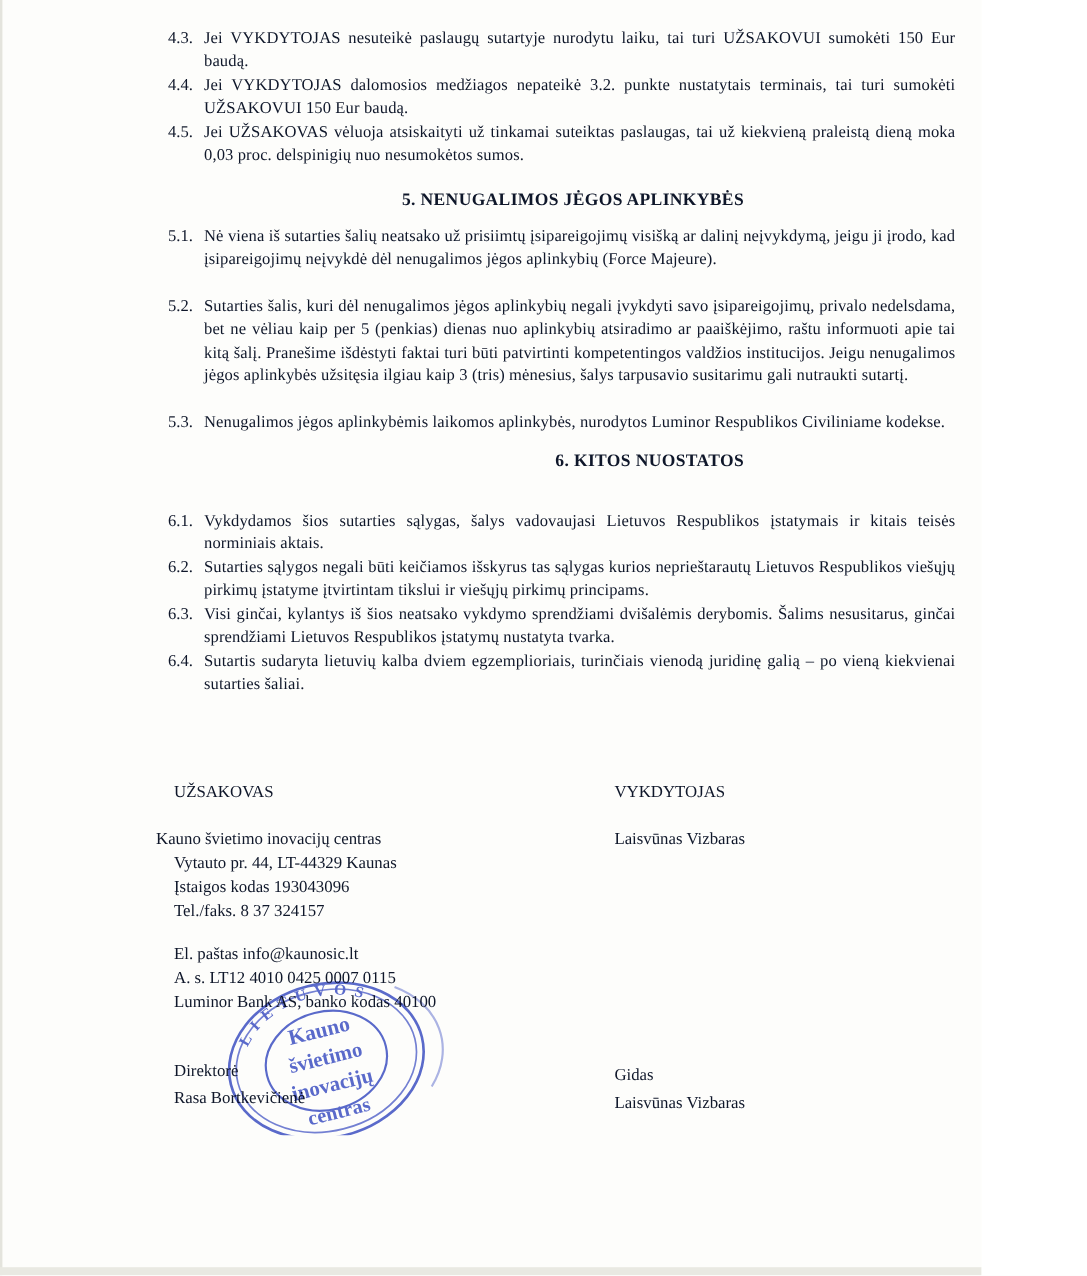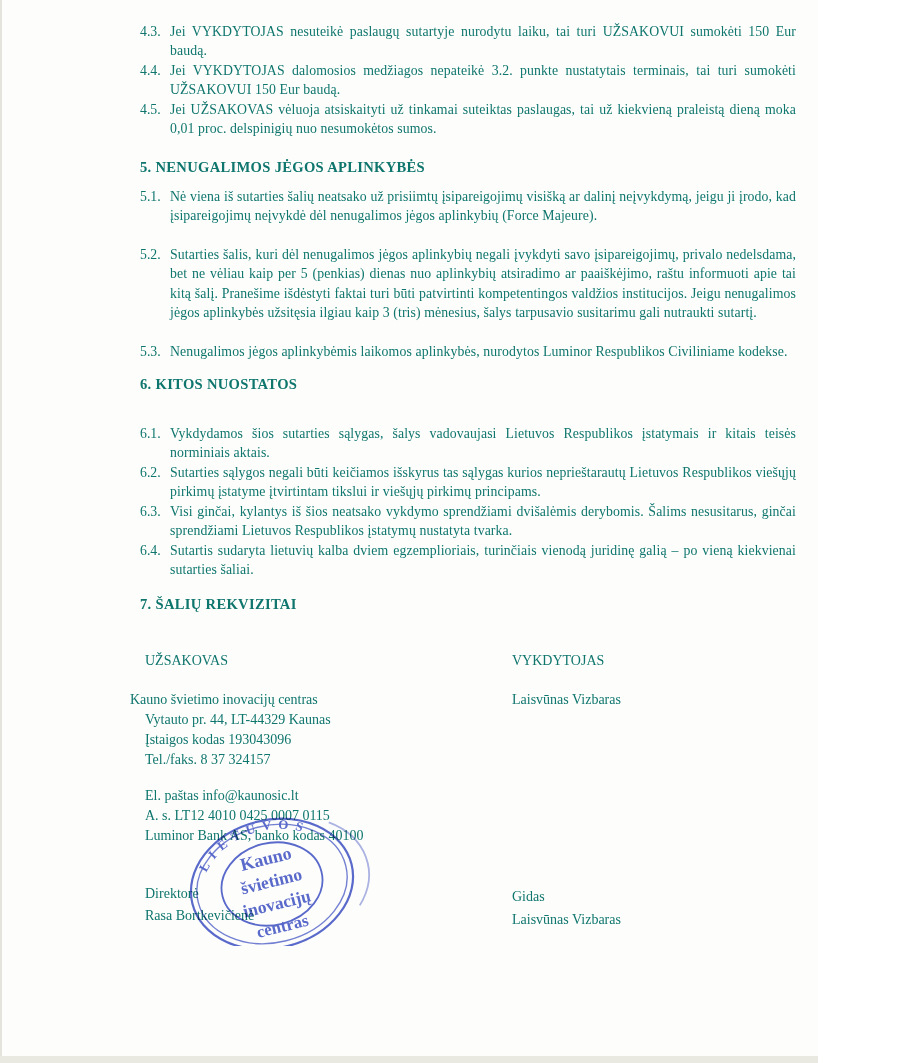--- a/index.html
+++ b/index.html
@@ -1,35 +1,35 @@
 <!DOCTYPE html>
 <html lang="lt"><head>
 <meta charset="utf-8">
 <style>
   html,body{margin:0;padding:0;}
   .page{
     position:relative;
     width:818px;height:1063px;
     background:#fdfdfb;
     font-family:"Liberation Serif","DejaVu Serif",serif;
-    color:#0f766e;
+    color:#0f172a;
     overflow:hidden;
   }
   .edge-left{position:absolute;left:0;top:0;bottom:0;width:2px;background:#e4e4dd;}
   .edge-bottom{position:absolute;left:0;bottom:0;width:100%;height:7px;background:#e9e9e2;}
 
   .clause{position:absolute;left:140px;width:656px;display:flex;}
   .clause-num{width:30px;flex:0 0 30px;font-size:13.8px;line-height:19.3px;}
   .clause-text{
     flex:1;font-size:13.8px;line-height:19.3px;
     text-align:justify;letter-spacing:0.1px;
   }
   .heading{
     position:absolute;left:140px;width:480px;
-    text-align:left;font-weight:bold;font-size:14.6px;
+    text-align:right;font-weight:bold;font-size:14.6px;
     letter-spacing:0.3px;
   }
   .line{position:absolute;font-size:14px;line-height:19px;white-space:nowrap;}
   .bold{font-weight:normal;}
 
   .stamp-clip{
     position:absolute;left:176px;top:814px;width:202px;height:132px;
     overflow:hidden;pointer-events:none;
     mix-blend-mode:multiply;opacity:0.88;
   }
@@ -44,21 +44,21 @@
   <div class="clause" style="top:22px">
     <span class="clause-num">4.3.</span>
     <div class="clause-text">Jei VYKDYTOJAS nesuteikė paslaugų sutartyje nurodytu laiku, tai turi UŽSAKOVUI sumokėti 150 Eur baudą.</div>
   </div>
   <div class="clause" style="top:61px">
     <span class="clause-num">4.4.</span>
     <div class="clause-text">Jei VYKDYTOJAS dalomosios medžiagos nepateikė 3.2. punkte nustatytais terminais, tai turi sumokėti UŽSAKOVUI 150 Eur baudą.</div>
   </div>
   <div class="clause" style="top:100px">
     <span class="clause-num">4.5.</span>
-    <div class="clause-text">Jei UŽSAKOVAS vėluoja atsiskaityti už tinkamai suteiktas paslaugas, tai už kiekvieną praleistą dieną moka 0,01 proc. delspinigių nuo nesumokėtos sumos.</div>
+    <div class="clause-text">Jei UŽSAKOVAS vėluoja atsiskaityti už tinkamai suteiktas paslaugas, tai už kiekvieną praleistą dieną moka 0,03 proc. delspinigių nuo nesumokėtos sumos.</div>
   </div>
 
   <div class="heading" style="top:159px">5. NENUGALIMOS JĖGOS APLINKYBĖS</div>
   <div class="clause" style="top:187px">
     <span class="clause-num">5.1.</span>
     <div class="clause-text">Nė viena iš sutarties šalių neatsako už prisiimtų įsipareigojimų visišką ar dalinį neįvykdymą, jeigu ji įrodo, kad įsipareigojimų neįvykdė dėl nenugalimos jėgos aplinkybių (Force Majeure).</div>
   </div>
   <div class="clause" style="top:245px">
     <span class="clause-num">5.2.</span>
     <div class="clause-text">Sutarties šalis, kuri dėl nenugalimos jėgos aplinkybių negali įvykdyti savo įsipareigojimų, privalo nedelsdama, bet ne vėliau kaip per 5 (penkias) dienas nuo aplinkybių atsiradimo ar paaiškėjimo, raštu informuoti apie tai kitą šalį. Pranešime išdėstyti faktai turi būti patvirtinti kompetentingos valdžios institucijos. Jeigu nenugalimos jėgos aplinkybės užsitęsia ilgiau kaip 3 (tris) mėnesius, šalys tarpusavio susitarimu gali nutraukti sutartį.</div>
@@ -79,21 +79,20 @@
   </div>
   <div class="clause" style="top:502px">
     <span class="clause-num">6.3.</span>
     <div class="clause-text">Visi ginčai, kylantys iš šios neatsako vykdymo sprendžiami dvišalėmis derybomis. Šalims nesusitarus, ginčai sprendžiami Lietuvos Respublikos įstatymų nustatyta tvarka.</div>
   </div>
   <div class="clause" style="top:541px">
     <span class="clause-num">6.4.</span>
     <div class="clause-text">Sutartis sudaryta lietuvių kalba dviem egzemplioriais, turinčiais vienodą juridinę galią – po vieną kiekvienai sutarties šaliai.</div>
   </div>
 
-  <div class="heading" style="top:596px">7. ŠALIŲ REKVIZITAI</div>
 
   <div class="line bold" style="left:145px;top:651px">UŽSAKOVAS</div>
   <div class="line bold" style="left:130px;top:690px">Kauno švietimo inovacijų centras</div>
   <div class="line" style="left:145px;top:710px">Vytauto pr. 44, LT-44329 Kaunas</div>
   <div class="line" style="left:145px;top:730px">Įstaigos kodas 193043096</div>
   <div class="line" style="left:145px;top:750px">Tel./faks. 8 37 324157</div>
   <div class="line" style="left:145px;top:786px">El. paštas info@kaunosic.lt</div>
   <div class="line" style="left:145px;top:806px">A. s. LT12 4010 0425 0007 0115</div>
   <div class="line" style="left:145px;top:826px">Luminor Bank AS, banko kodas 40100</div>
   <div class="line" style="left:145px;top:884px">Direktorė</div>

